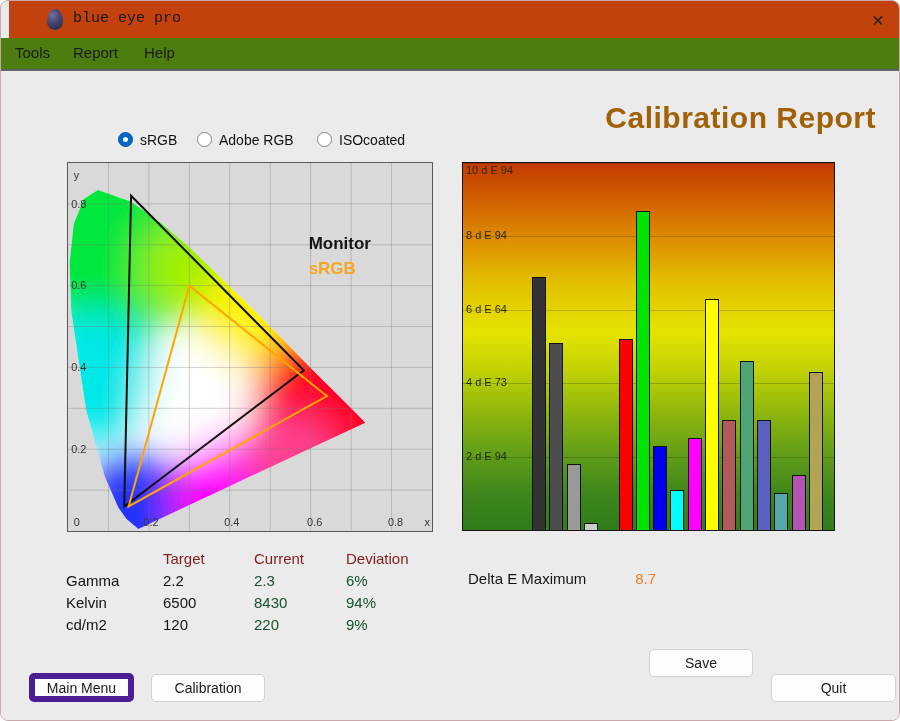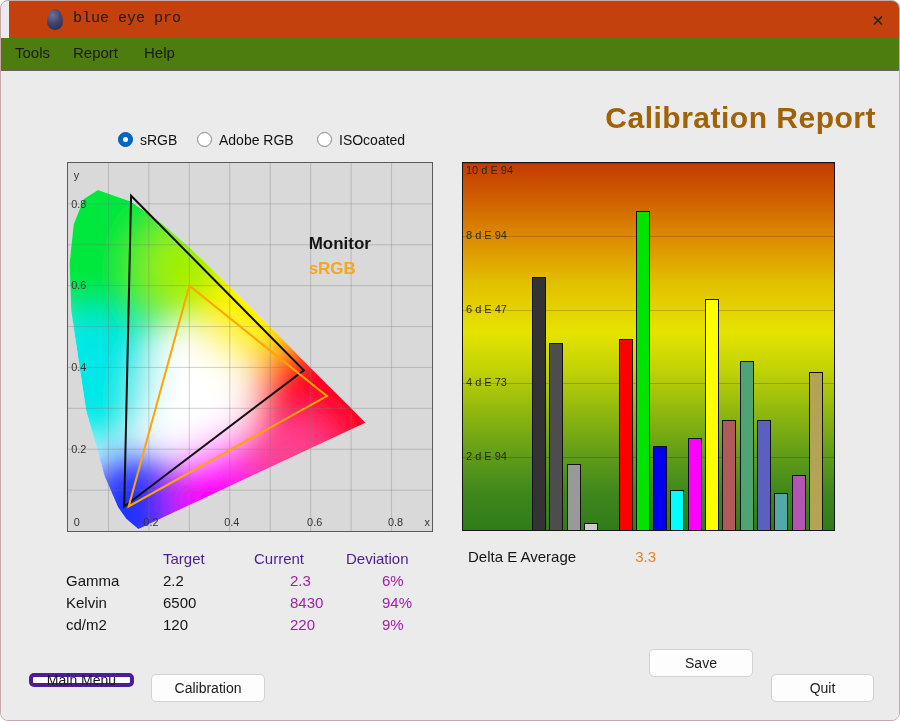--- a/index.html
+++ b/index.html
@@ -45,31 +45,31 @@
       #c3d305 56%, #8fb70e 68%, #5f9c18 80%, #3f871c 90%, #2f7c19 100%);
     overflow:hidden;
   }
   .grid-line { position:absolute; left:0; right:0; height:1px; background:rgba(0,0,0,0.18); }
   .tick-label { position:absolute; left:3px; font-size:11px; color:#2a2a12; white-space:nowrap; }
   .bar { position:absolute; bottom:0; width:14px; border:1px solid #111; border-bottom:none; }
   
   .meas-table { position:absolute; left:65px; top:546px; display:grid;
     grid-template-columns:97px 91px 92px 90px; grid-auto-rows:22px;
     font-size:15px; color:#141414; align-items:center; }
-  .meas-header { font-size:15px; color:#4c1d95; }
-  .val-orange { color:#a21caf;margin-left:36px; }
+  .meas-header { font-size:15px; color:#7f1d1d; }
+  .val-orange { color:#14532d; }
   
   .delta-row { position:absolute; left:467px; font-size:15px; color:#141414; }
   .delta-row .delta-label { display:inline-block; width:163px; }
   .delta-row .delta-value { color:#ee8022; }
   
   .btn { position:absolute; height:28px; background:#fdfdfd; border:1px solid #d2d2d2;
     border-radius:5px; font-size:14px; color:#1a1a1a; font-family:"Liberation Sans", sans-serif;
     display:flex; align-items:center; justify-content:center; cursor:default; }
-  .btn-focus { border:4px solid #4c1d95; height:14px; }
+  .btn-focus { border:6px solid #4c1d95; height:29px; }
 </style>
 </head>
 <body>
 
 <div class="window">
 
   <div class="titlebar">
     <span class="app-icon"></span>
     <span class="app-title">blue eye pro</span>
     <span class="close-btn">✕</span>
@@ -168,21 +168,21 @@
       </g>
     </svg>
   </div>
 
   <div class="bar-box">
       <div class="grid-line" style="top: 0px;"></div>
       <div class="tick-label" style="top: 1px;">10 d E 94</div>
       <div class="grid-line" style="top: 73.4px;"></div>
       <div class="tick-label" style="top: 66.4px;">8 d E 94</div>
       <div class="grid-line" style="top: 146.8px;"></div>
-      <div class="tick-label" style="top: 139.8px;">6 d E 47</div>
+      <div class="tick-label" style="top: 139.8px;">6 d E 64</div>
       <div class="grid-line" style="top: 220.2px;"></div>
       <div class="tick-label" style="top: 213.2px;">4 d E 73</div>
       <div class="grid-line" style="top: 293.6px;"></div>
       <div class="tick-label" style="top: 286.6px;">2 d E 94</div>
       <div class="bar" style="left: 69px; height: 253px; background: rgb(51, 51, 51);"></div>
       <div class="bar" style="left: 86.3px; height: 187px; background: rgb(77, 77, 77);"></div>
       <div class="bar" style="left: 103.6px; height: 66px; background: rgb(153, 153, 153);"></div>
       <div class="bar" style="left: 120.9px; height: 7px; background: rgb(204, 204, 204);"></div>
       <div class="bar" style="left: 155.5px; height: 191px; background: rgb(255, 0, 0);"></div>
       <div class="bar" style="left: 172.8px; height: 319px; background: rgb(0, 228, 0);"></div>
@@ -213,23 +213,23 @@
     <span>6500</span>
     <span class="val-orange">8430</span>
     <span class="val-orange">94%</span>
 
     <span>cd/m2</span>
     <span>120</span>
     <span class="val-orange">220</span>
     <span class="val-orange">9%</span>
   </div>
 
-  <div class="delta-row" style="top:547px">
-    <span class="delta-label">Delta E Average</span>
-    <span class="delta-value">3.3</span>
+  <div class="delta-row" style="top:569px">
+    <span class="delta-label">Delta E Maximum</span>
+    <span class="delta-value">8.7</span>
   </div>
 
   <button class="btn btn-focus" style="left:28px; top:672px; width:105px;">Main Menu</button>
   <button class="btn" style="left:150px; top:673px; width:114px;">Calibration</button>
   <button class="btn" style="left:648px; top:648px; width:104px;">Save</button>
-  <button class="btn" style="left:770px; top:673px; width:103px;">Quit</button>
+  <button class="btn" style="left:770px; top:673px; width:125px;">Quit</button>
 
 </div>
 
 </body></html>

